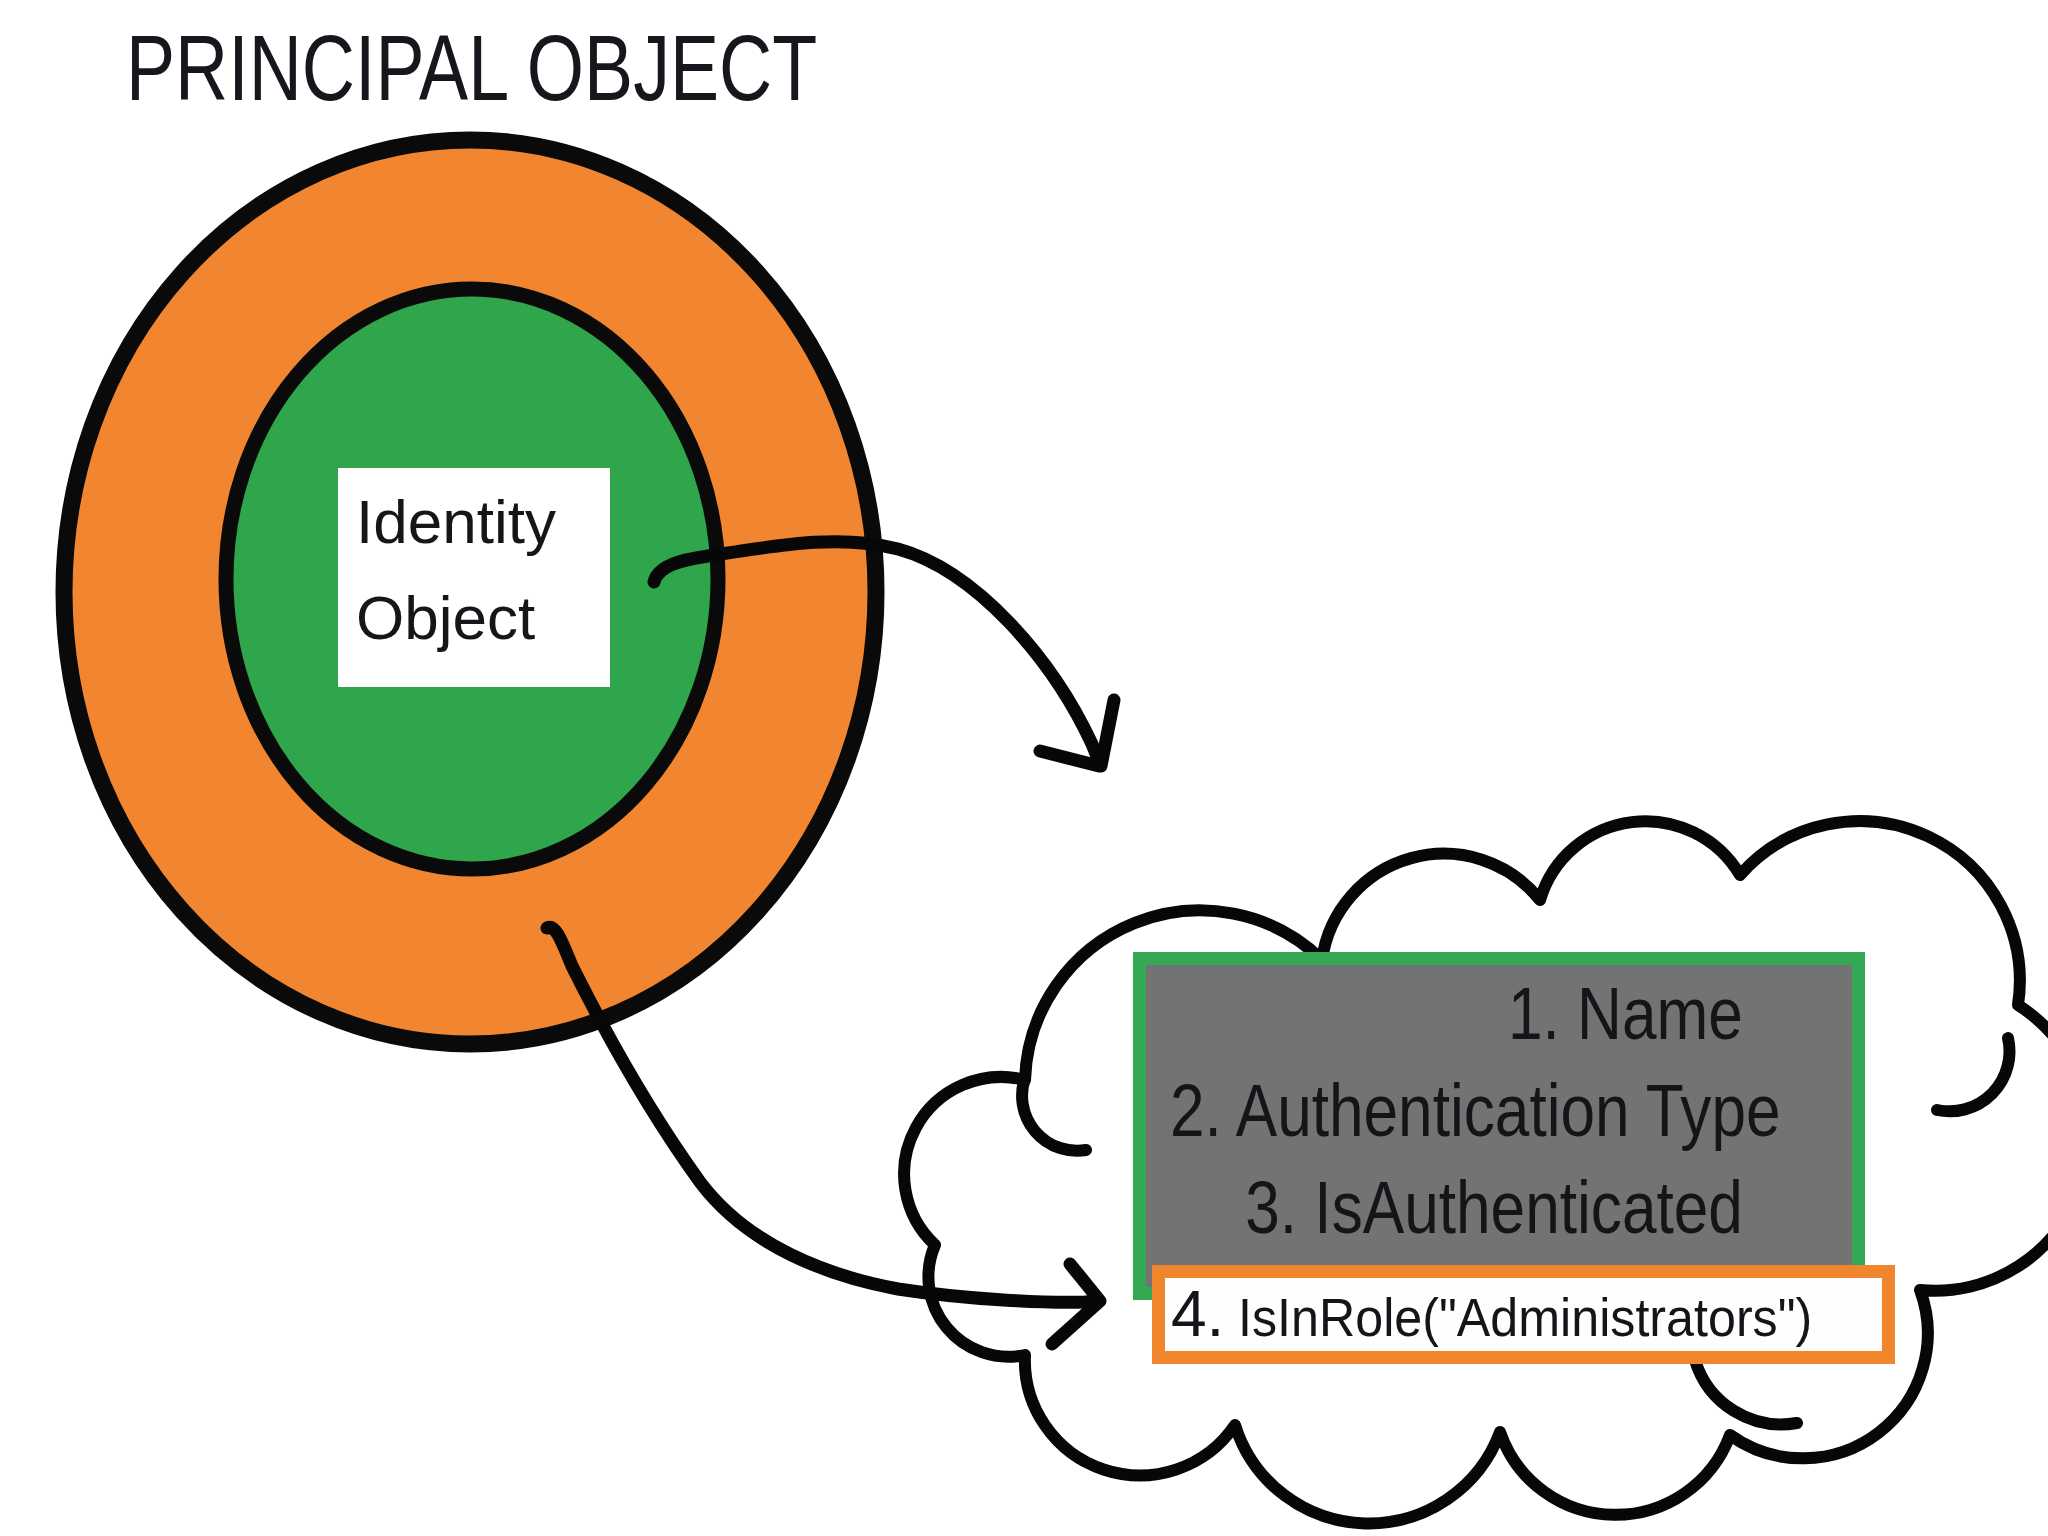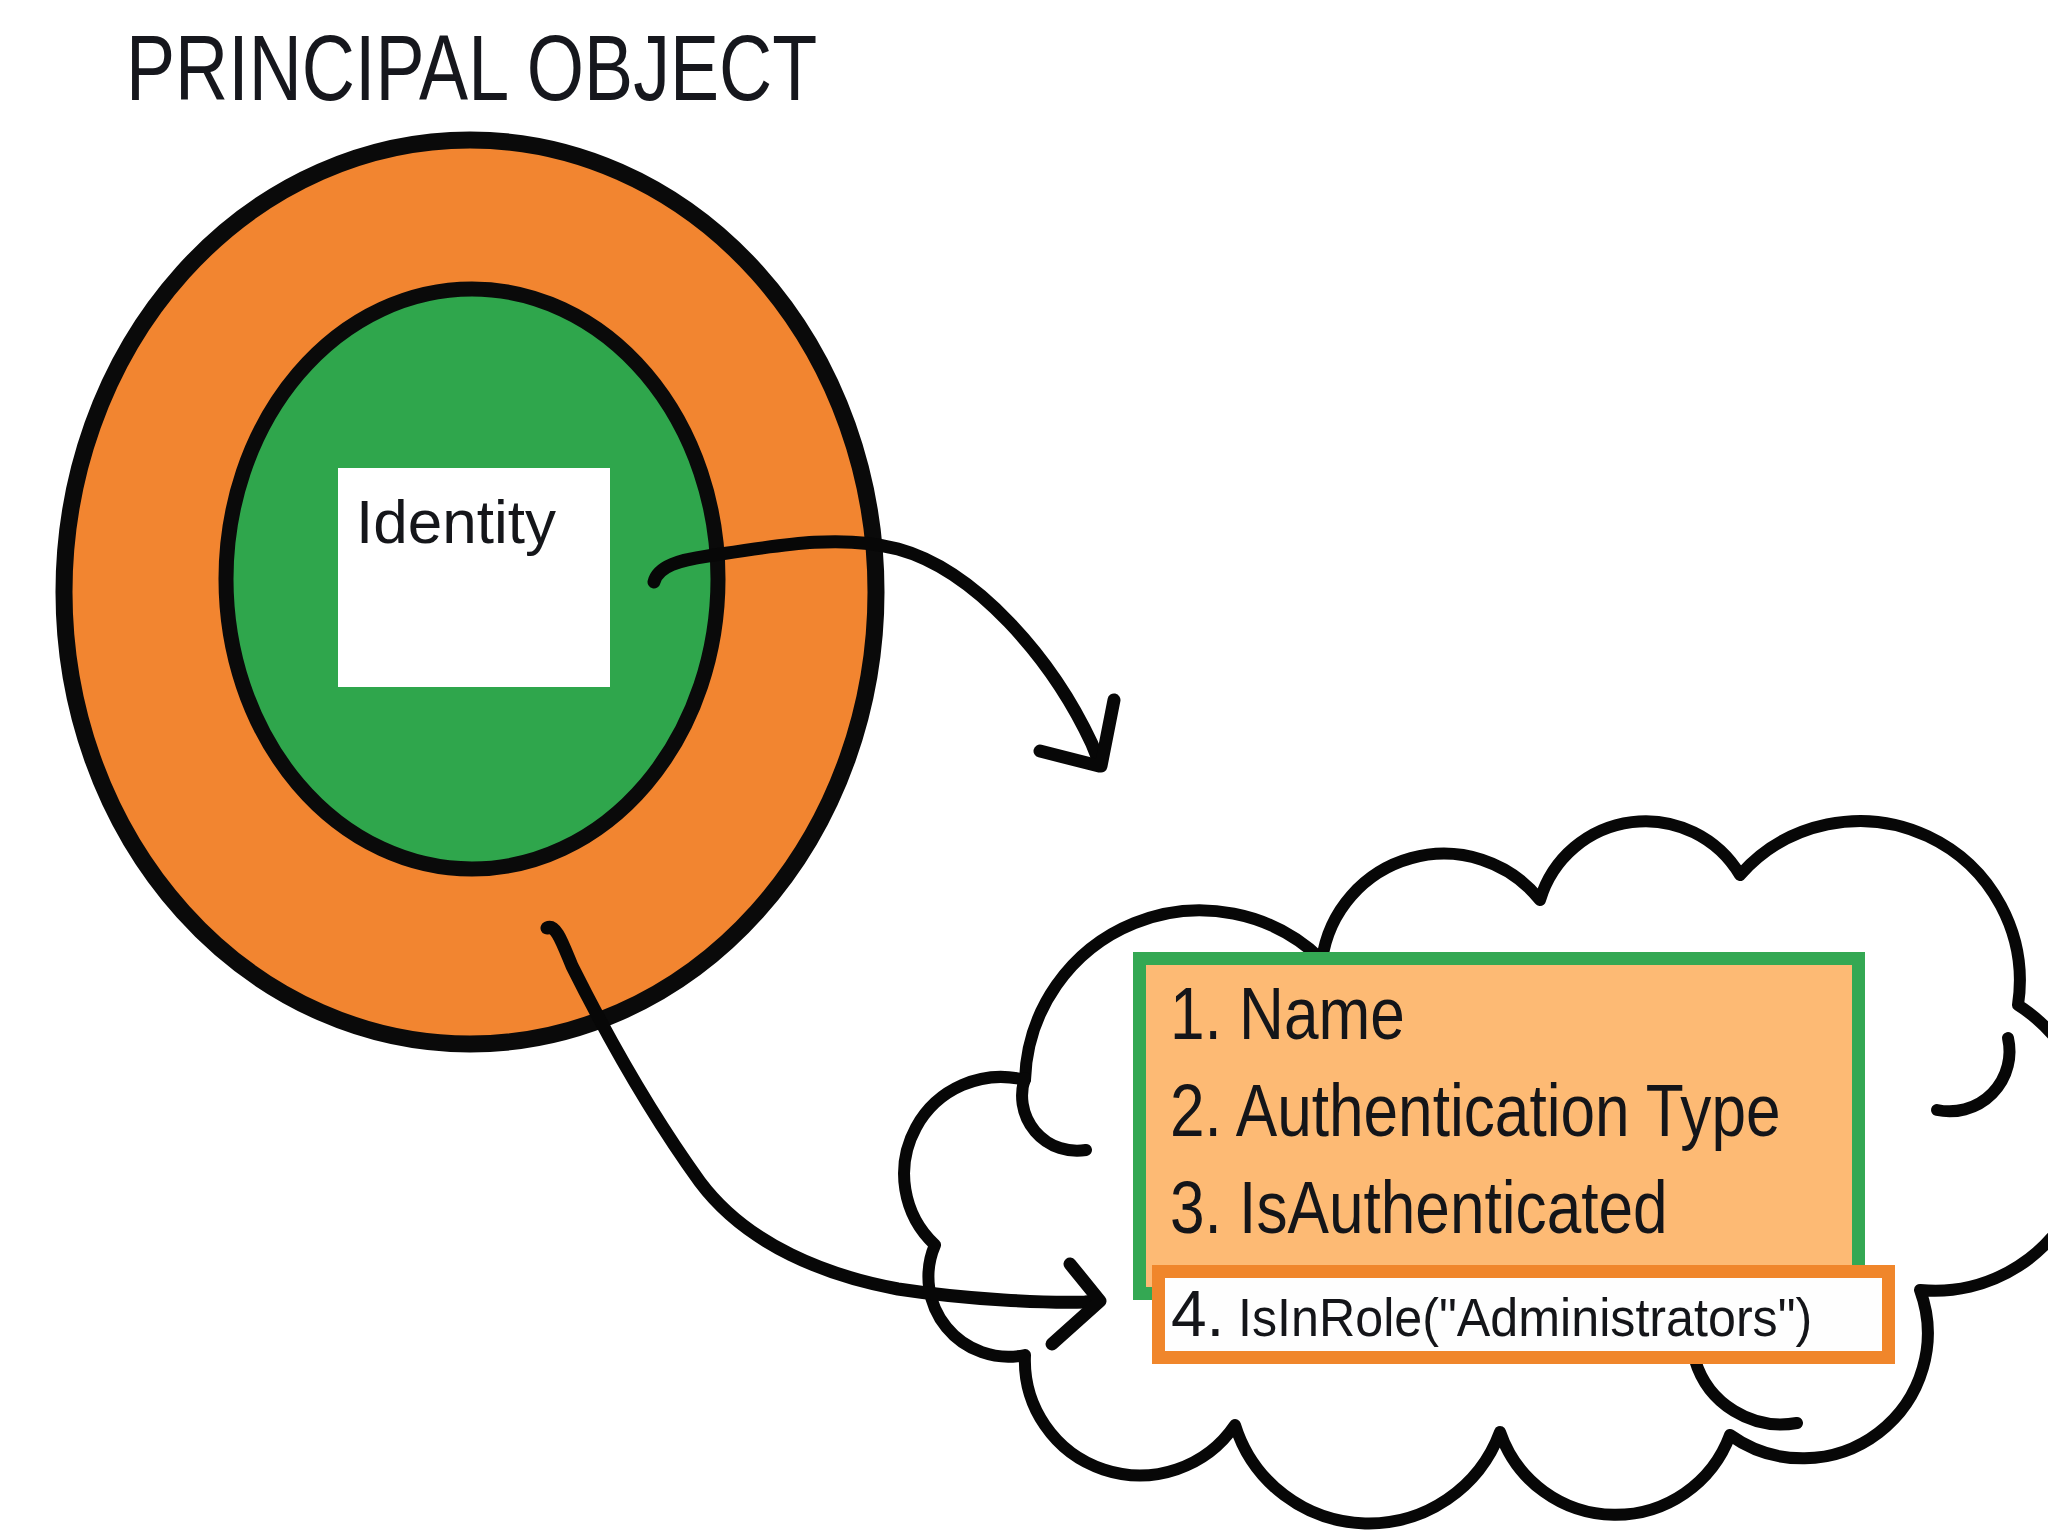--- a/index.html
+++ b/index.html
@@ -21,21 +21,21 @@
     letter-spacing:0px;color:#16171D;transform:scaleX(0.80);transform-origin:left top;
     white-space:nowrap;
   }
   .identity-box{
     position:absolute;left:298px;top:468px;width:272px;height:219px;background:#FFFFFF;
     padding:6px 0 0 18px;box-sizing:border-box;
   }
   .identity-box .line{display:block;font-size:62px;line-height:96px;white-space:nowrap;}
   .claims-box-green{
     position:absolute;left:1093px;top:952px;width:732px;height:348px;box-sizing:border-box;
-    border:13px solid var(--green-box-border);background:#fdba74;padding:0 0 0 24px;
+    border:13px solid var(--green-box-border);background:#737373;padding:0 0 0 24px;text-align:right;
   }
   .claims-box-green .item{
     display:block;font-size:74px;line-height:97px;white-space:nowrap;
     transform:scaleX(0.84);transform-origin:left center;color:#141519;
   }
   .claims-box-orange{
     position:absolute;left:1112px;top:1265px;width:743px;height:99px;box-sizing:border-box;
     border:13px solid var(--orange-box-border);background:#FEFEFE;
     display:flex;align-items:baseline;padding-left:6px;white-space:nowrap;
   }
@@ -82,20 +82,21 @@
     <g fill="none" stroke="#070707" stroke-width="13" stroke-linecap="round">
       <path d="M 507,928 C 516,924 522,942 532,966 C 565,1032 608,1110 660,1182 C 708,1246 788,1276 858,1289 C 930,1300 1005,1303 1045,1302 L 1058,1301"></path>
       <path d="M 1030,1264 L 1060,1301 M 1012,1344 L 1060,1301"></path>
     </g>
   </svg>
 
   <div class="diagram-title">PRINCIPAL OBJECT</div>
 
   <div class="identity-box">
     <span class="line">Identity</span>
+    <span class="line">Object</span>
   </div>
 
   <div class="claims-box-green">
     <span class="item">1. Name</span>
     <span class="item">2. Authentication Type</span>
     <span class="item">3. IsAuthenticated</span>
   </div>
 
   <div class="claims-box-orange">
     <span class="num">4.</span>

